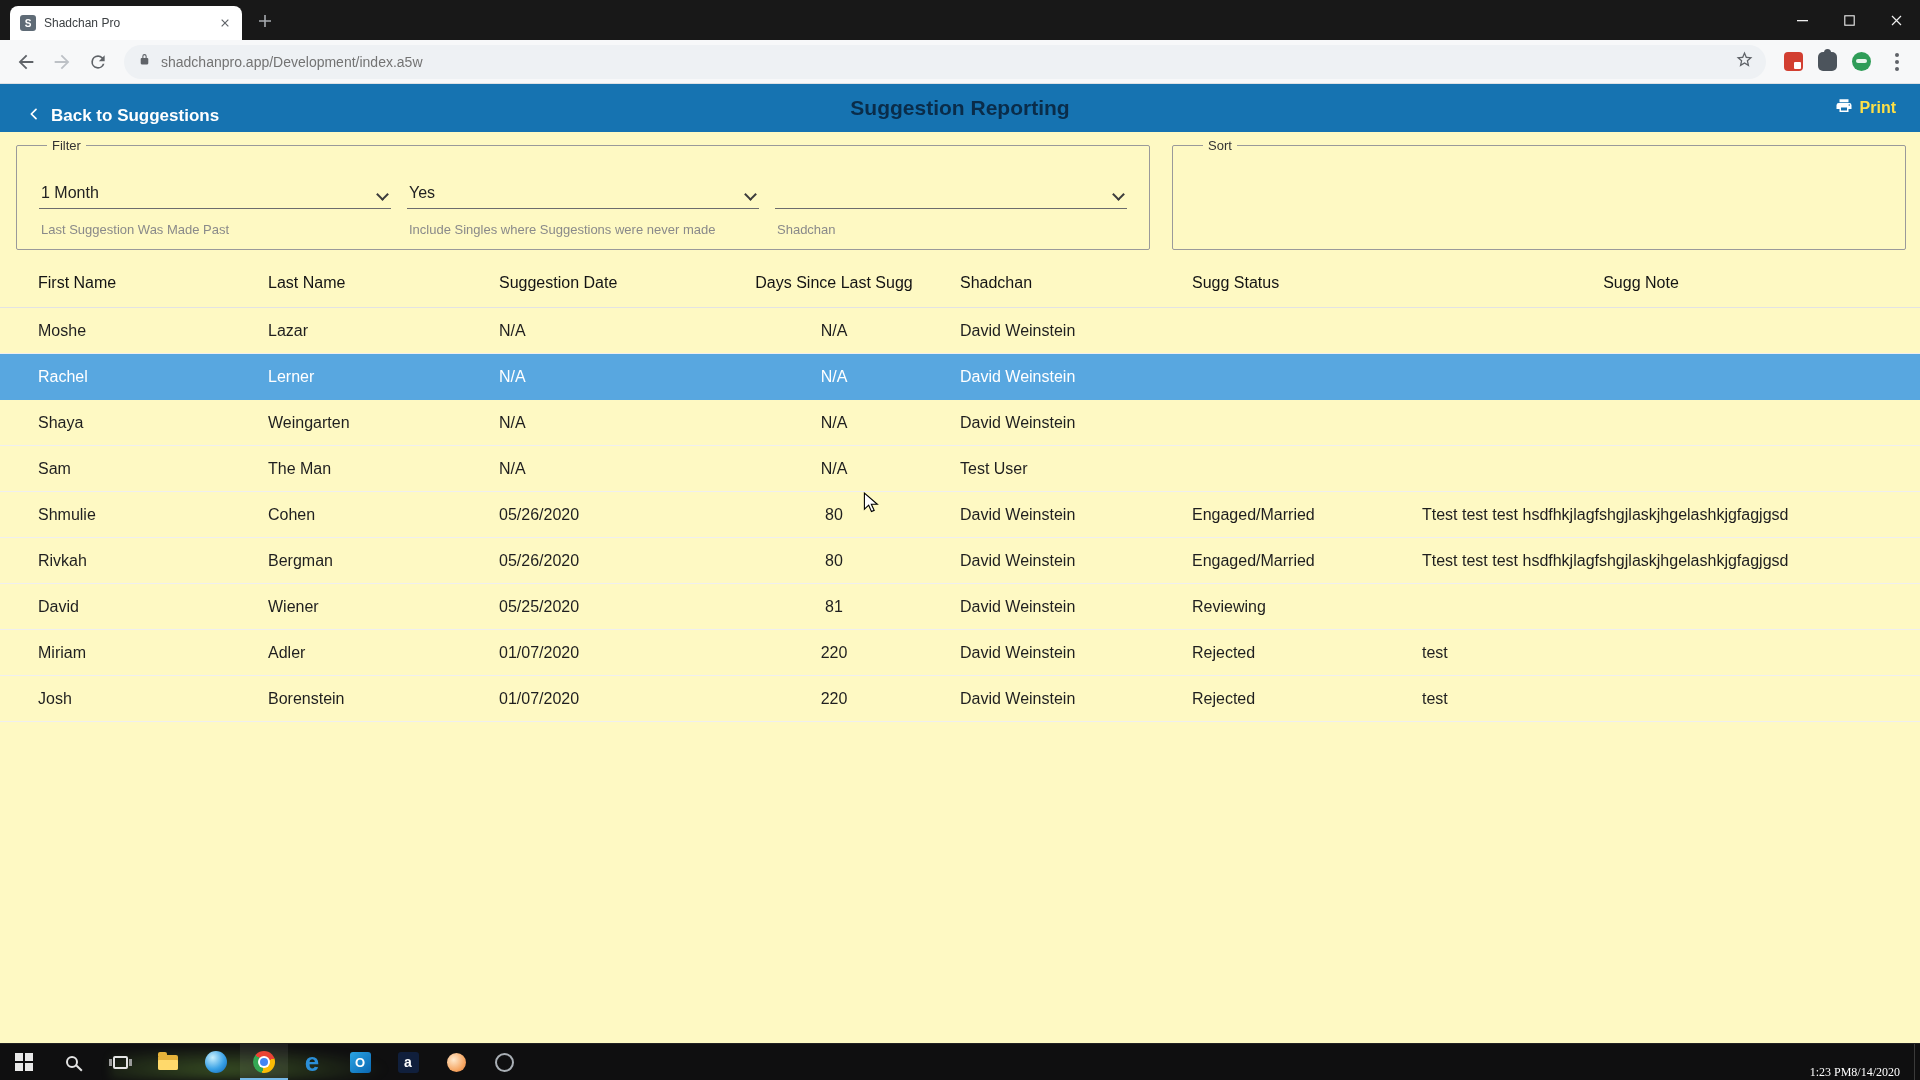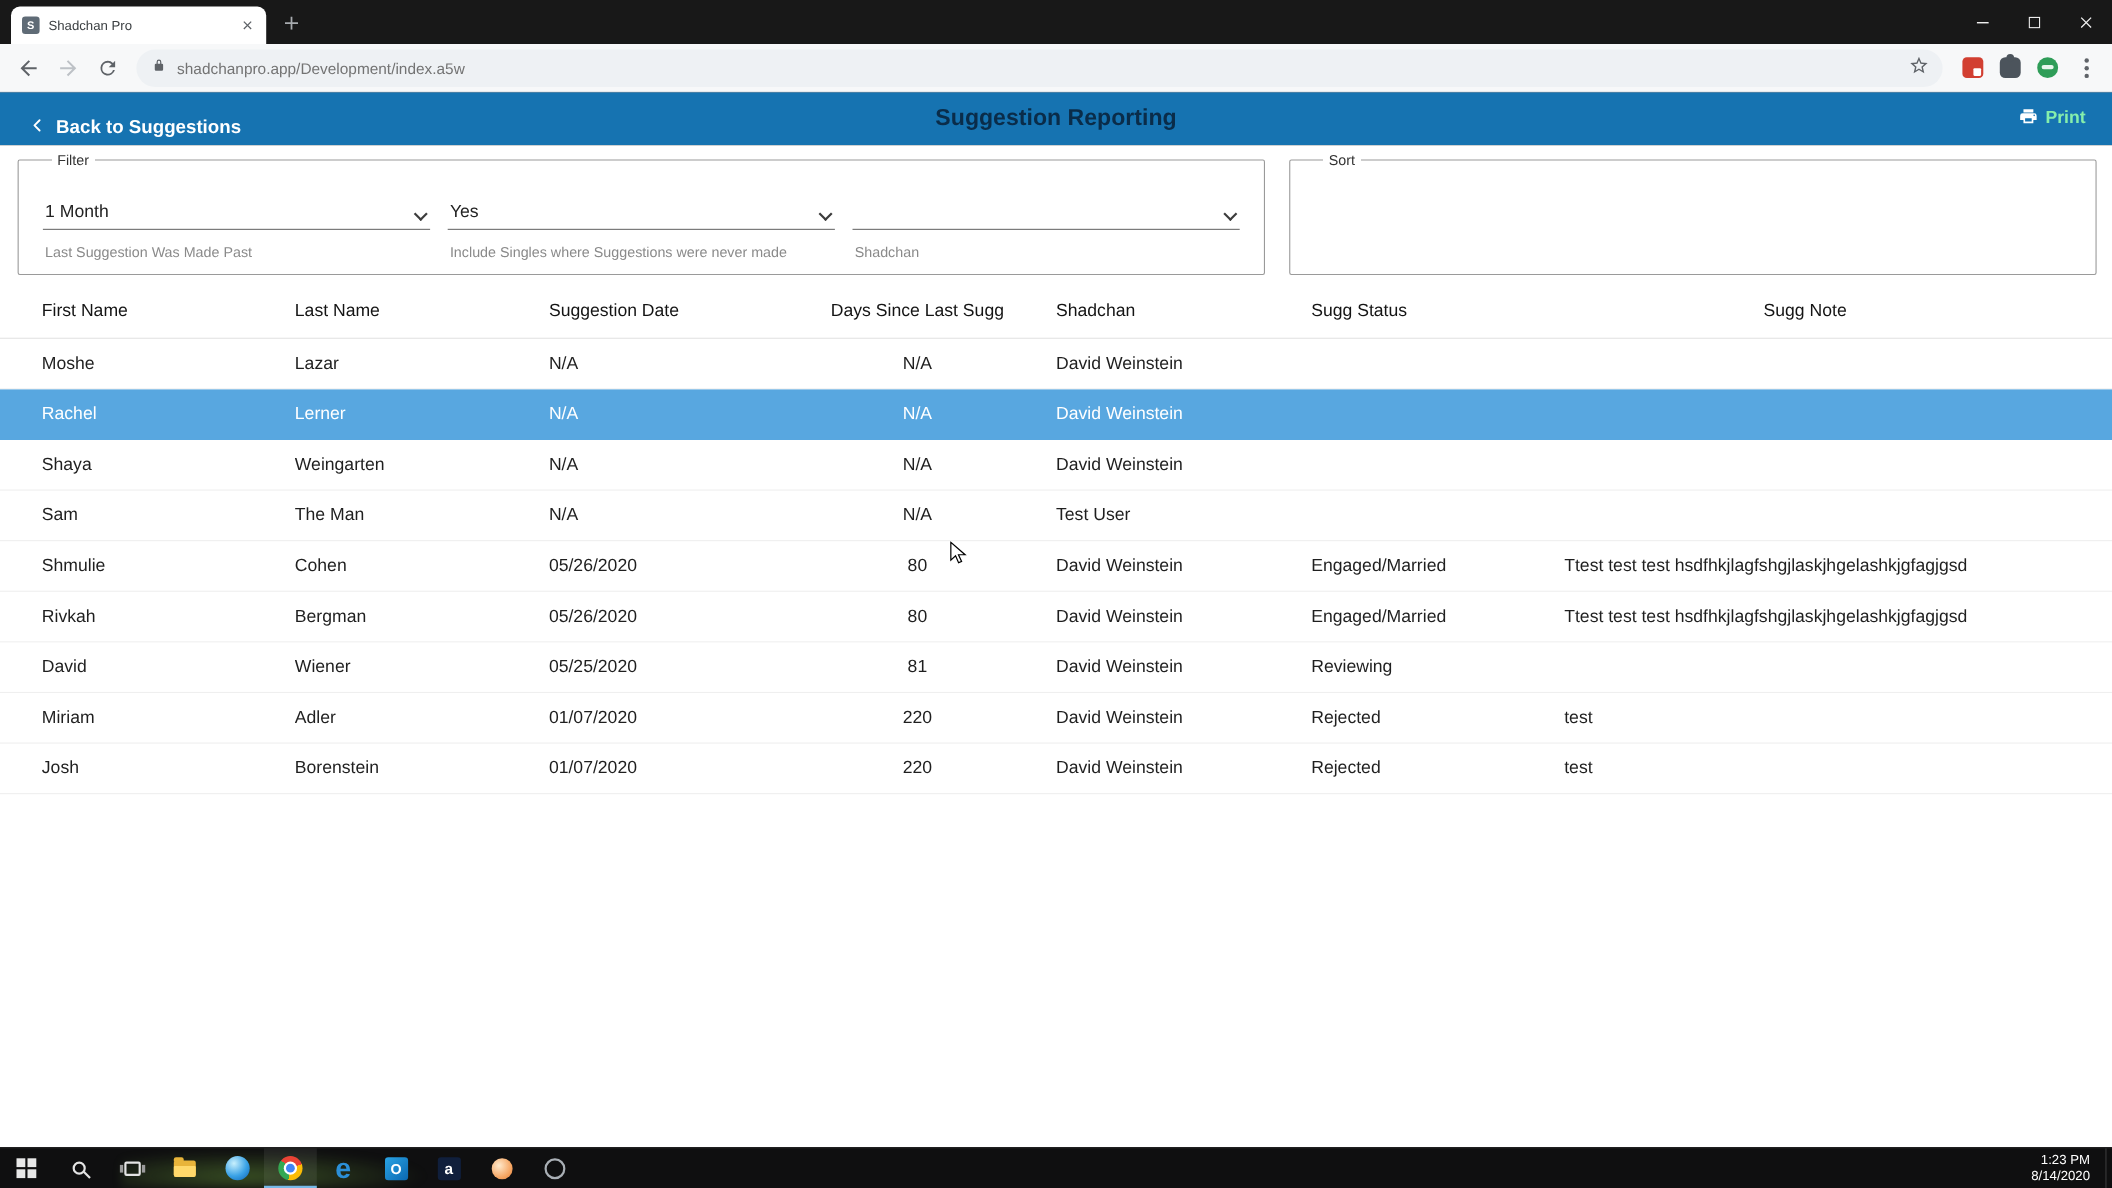--- a/index.html
+++ b/index.html
@@ -36,24 +36,24 @@
   .ext-puzzle::after{content:'';position:absolute;left:6px;top:-3px;width:7px;height:7px;border-radius:50%;background:#4c545c;}
   .ext-green{background:#2f9d58;border-radius:50%;position:relative;}
   .ext-green::after{content:'';position:absolute;left:4px;top:7px;width:11px;height:4px;border-radius:3px;background:#e8f6ec;}
   .kebab{width:30px;height:30px;display:flex;flex-direction:column;align-items:center;justify-content:center;gap:3px;margin-left:4px;}
   .kebab i{width:4px;height:4px;border-radius:50%;background:#5f6368;display:block;}
 
   
   .app-header{height:48px;background:var(--header-blue);display:flex;align-items:center;position:relative;flex:0 0 auto;}
   .back-link{display:flex;align-items:center;gap:9px;margin-left:26px;color:#fff;font-weight:bold;font-size:17px;cursor:pointer;margin-top:16px;}
   .page-title{position:absolute;left:0;right:0;text-align:center;font-size:21px;font-weight:bold;color:var(--title-navy);pointer-events:none;}
-  .print-btn{margin-left:auto;margin-right:24px;display:flex;align-items:center;gap:7px;color:#86efac;font-weight:bold;font-size:16px;z-index:1;}
-
-  
-  .content{flex:1;background:#ffffff;position:relative;overflow:hidden;}
+  .print-btn{margin-left:auto;margin-right:24px;display:flex;align-items:center;gap:7px;color:#fde047;font-weight:bold;font-size:16px;z-index:1;}
+
+  
+  .content{flex:1;background:#fef9c3;position:relative;overflow:hidden;}
   .panels{display:flex;gap:22px;margin:6px 14px 0 16px;}
   fieldset{border:1px solid #9a9a9a;border-radius:2px;padding:24px 22px 18px;height:112px;}
   fieldset.filter{width:1134px;flex:0 0 auto;}
   fieldset.sort{flex:1;}
   legend{font-size:13px;color:#333;padding:0 5px;margin-left:8px;}
   .fields{display:flex;gap:16px;}
   .field{flex:1;min-width:0;}
   .select{display:flex;align-items:flex-end;justify-content:space-between;height:32px;border-bottom:1px solid #6d6d6d;padding:0 4px 6px 2px;cursor:pointer;}
   .select.focused{border-bottom:2px solid var(--header-blue);}
   .select-value{font-size:16px;color:#222;}
@@ -90,21 +90,21 @@
   .globe{width:22px;height:22px;border-radius:50%;background:radial-gradient(circle at 35% 30%, #c8f0fd, #3aa2e6 55%, #0b62b4);}
   .chrome{width:22px;height:22px;border-radius:50%;background:conic-gradient(from -50deg,#ea4335 0 120deg,#fbbc05 120deg 240deg,#34a853 240deg 360deg);position:relative;}
   .chrome::before{content:'';position:absolute;left:5px;top:5px;width:12px;height:12px;border-radius:50%;background:#fff;}
   .chrome::after{content:'';position:absolute;left:7px;top:7px;width:8px;height:8px;border-radius:50%;background:#4285f4;}
   .edge-e{font-size:26px;font-weight:bold;color:#2b8fd8;line-height:22px;}
   .sq-icon{width:21px;height:21px;border-radius:3px;color:#fff;display:flex;align-items:center;justify-content:center;font-weight:bold;}
   .outlook{background:linear-gradient(135deg,#2aa4e4,#0a67b2);font-size:13px;}
   .alpha{background:#101f3c;font-size:14px;}
   .peach{width:19px;height:19px;border-radius:50%;background:radial-gradient(circle at 35% 35%, #ffe9cc, #f5a35f 65%, #d97b3f);}
   .ring{width:19px;height:19px;border-radius:50%;border:2px solid #a9afb5;}
-  .clock{margin-left:auto;z-index:1;display:flex;flex-direction:column;justify-content:center;align-items:flex-end;padding-right:14px;color:#fff;font-size:12px;line-height:15px;}
+  .clock{margin-left:auto;z-index:1;display:flex;justify-content:flex-start;align-items:flex-end;padding-right:14px;color:#fff;font-size:12px;line-height:15px;font-family:Liberation Serif, serif;}
   .show-desktop{width:6px;border-left:1px solid #3a3a3a;z-index:1;}
 </style>
 </head>
 <body>
 
 <div class="screen">
 
   <div class="titlebar">
     <div class="tab">
       <span class="favicon">S</span>

